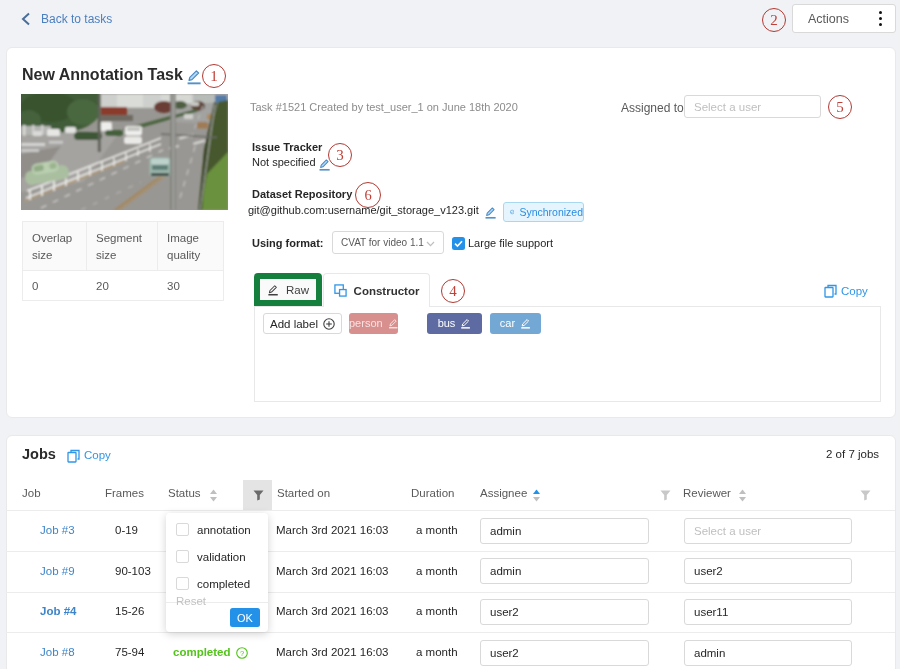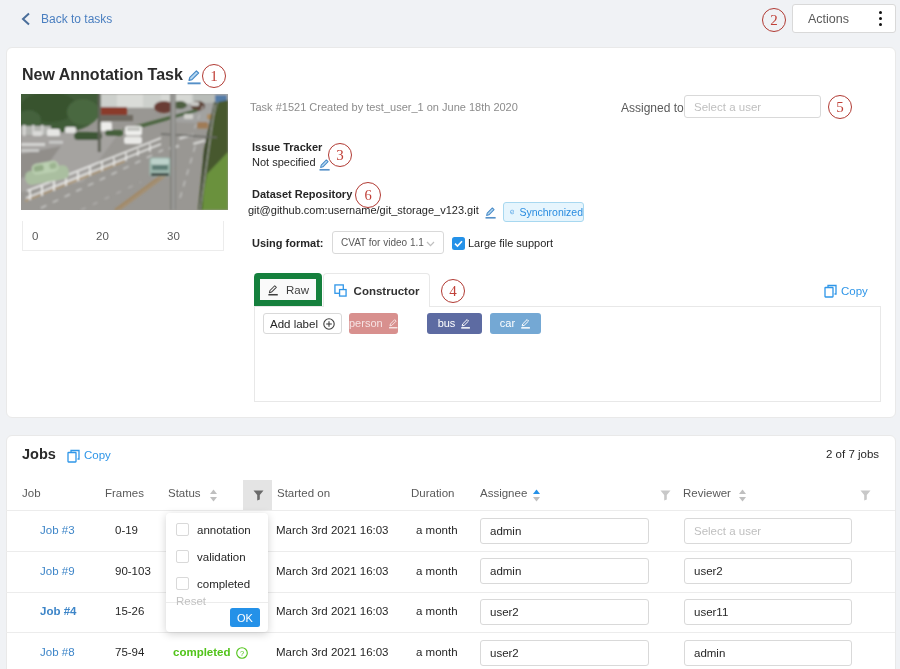--- a/index.html
+++ b/index.html
@@ -136,20 +136,25 @@
     <rect x="76.8" y="0" width="3" height="58" fill="#5e6256"></rect>
     <line x1="140" y1="40" x2="196" y2="43.5" stroke="#6a6a66" stroke-width="1.4"></line>
     <rect x="149.5" y="0" width="5" height="116" fill="#a0a09e"></rect>
     <rect x="149.5" y="0" width="1.4" height="116" fill="#74746f"></rect>
     <rect x="153.4" y="0" width="1.2" height="116" fill="#7e7e7a"></rect>
   </g>
 </svg>
 </div>
 
 <div class="abs" style="left:22px; top:221px; width:202px; font-size:11.5px; color:#595959; z-index:4;">
+  <div style="display:flex; background:#fafafa; border:1px solid #ececec; height:50px; line-height:16.5px;">
+    <div style="width:64px; padding:8px 0 0 9px; border-right:1px solid #ececec;">Overlap size</div>
+    <div style="width:71px; padding:8px 0 0 9px; border-right:1px solid #ececec;">Segment size</div>
+    <div style="width:65px; padding:8px 0 0 9px;">Image quality</div>
+  </div>
   <div style="display:flex; background:#fff; border:1px solid #ececec; border-top:none; height:30px; align-items:center;">
     <div style="width:64px; padding-left:9px;">0</div>
     <div style="width:71px; padding-left:9px;">20</div>
     <div style="width:65px; padding-left:9px;">30</div>
   </div>
 </div>
 
 <div class="abs" style="left:250px; top:101px; font-size:11px; color:#8c8c8c; z-index:4;">Task #1521 Created by test_user_1 on June 18th 2020</div>
 
 <div class="abs" style="left:621px; top:101px; font-size:12px; color:#595959; z-index:4;">Assigned to</div>

